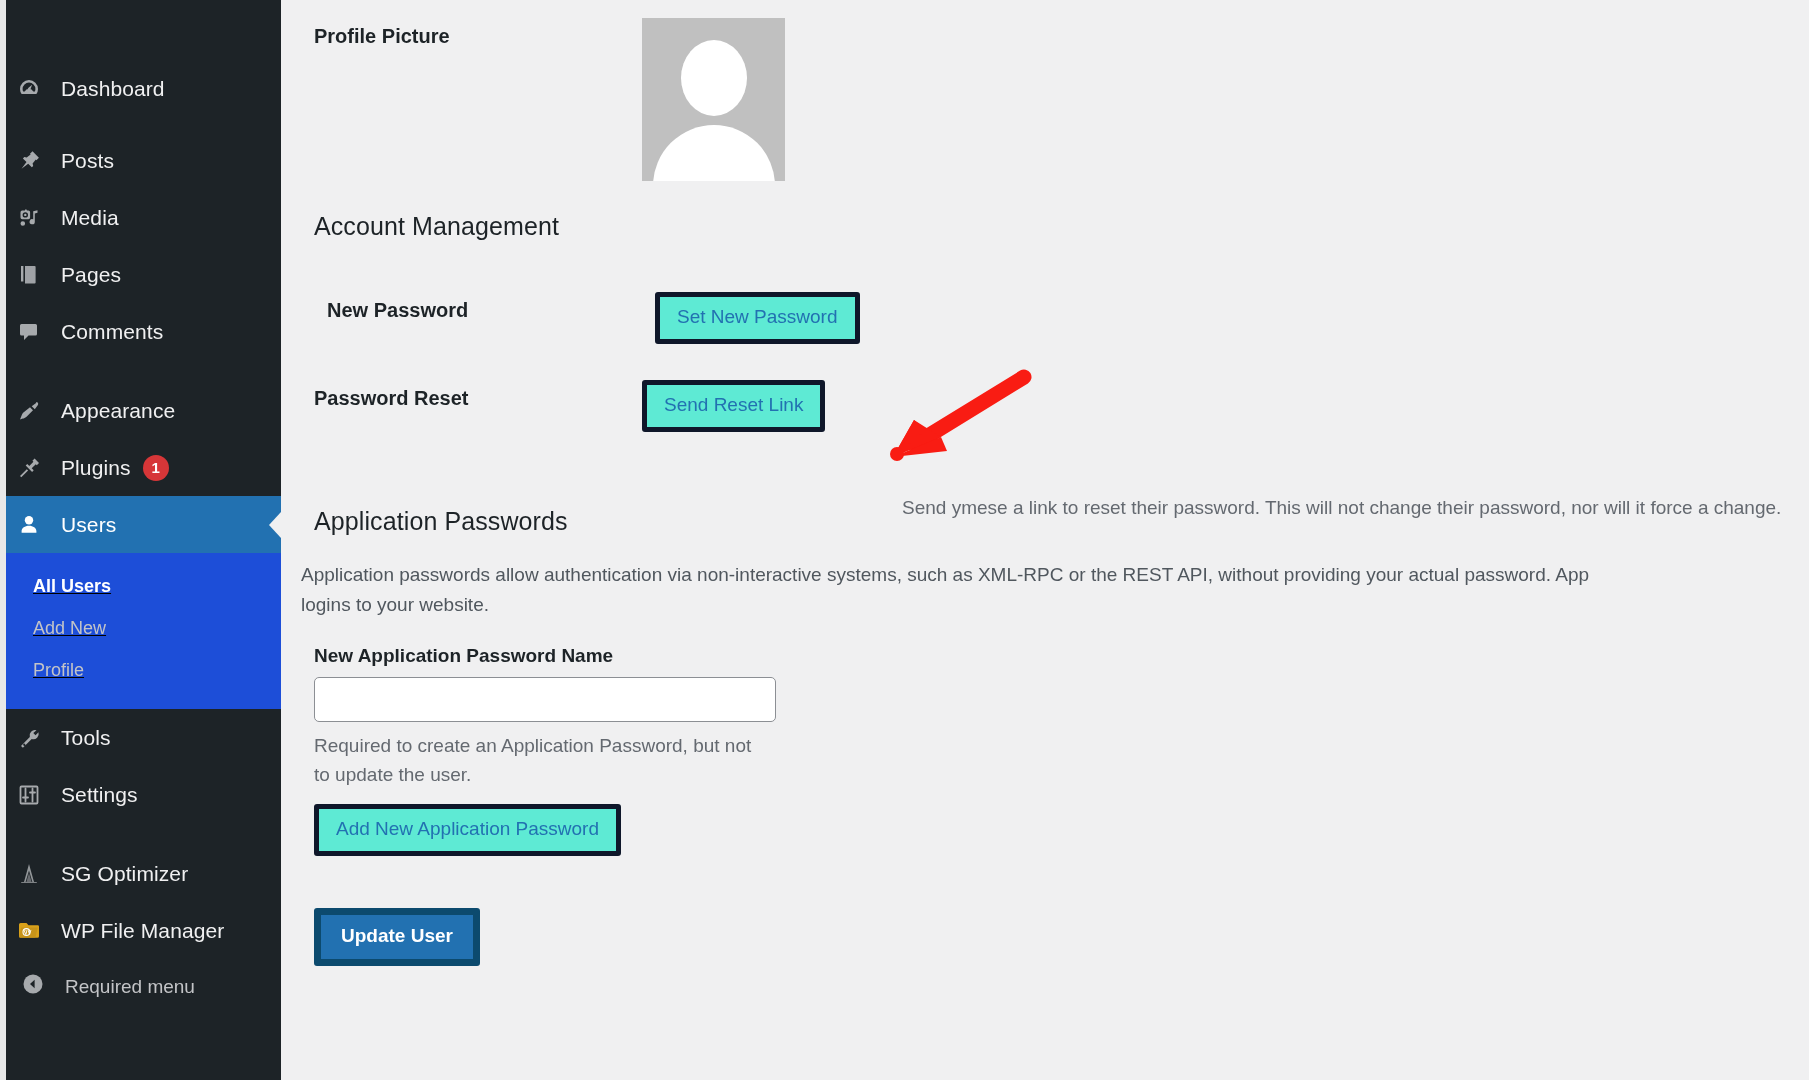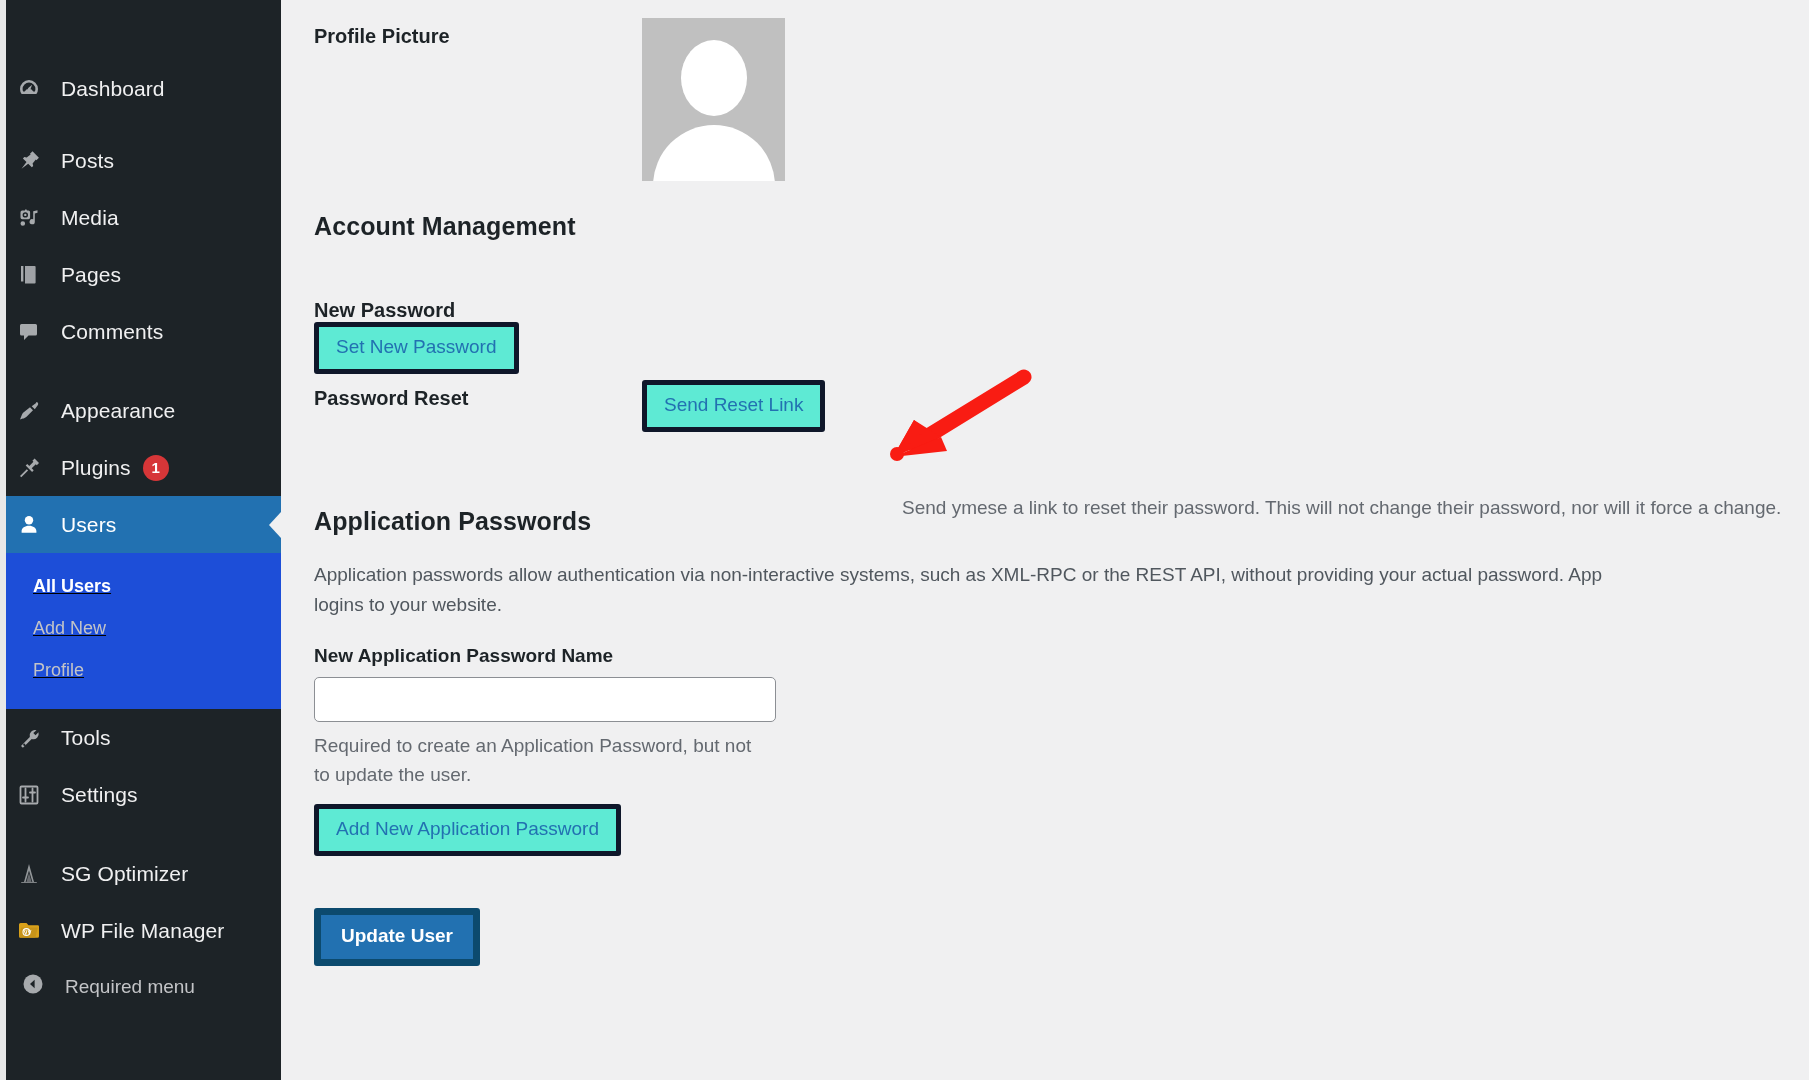--- a/index.html
+++ b/index.html
@@ -178,21 +178,21 @@
     transform: translateX(-50%);
     width: 122px;
     height: 130px;
     background: #fff;
     border-radius: 61px 61px 0 0;
   }
 
   h2.section-title {
     margin: 0;
     font-size: 25px;
-    font-weight: 700;
+    font-weight: 400;
     color: #1d2327;
     letter-spacing: .1px;
   }
 
   .btn-secondary {
     display: inline-block;
     background: #5eead4;
     border: 5px solid #0f172a;
     color: #2271b1;
     border-radius: 3px;
@@ -252,25 +252,25 @@
     font-family: "Liberation Sans", sans-serif;
     color: #2c3338;
     padding: 0 10px;
     outline: none;
   }
 
   
   .abs { position: absolute; }
   #row-profile-picture { left: 33px; top: 18px; }
   #section-account { left: 33px; top: 212px; }
-  #row-new-password { left: 33px; top: 292px; flex-direction: column; }
+  #row-new-password { left: 46px; top: 292px; }
   #row-password-reset { left: 33px; top: 380px; }
   #reset-help { left: 621px; top: 493px; }
   #section-apppw { left: 33px; top: 507px; }
-  #apppw-para { left: 33px; top: 560px; }
+  #apppw-para { left: 20px; top: 560px; }
   #apppw-name-block { left: 33px; top: 645px; }
   #add-app-pw { left: 33px; top: 804px; }
   #update-user { left: 33px; top: 908px; }
 
   
   #annotation-arrow {
     position: absolute;
     left: 0;
     top: 0;
     width: 1809px;

